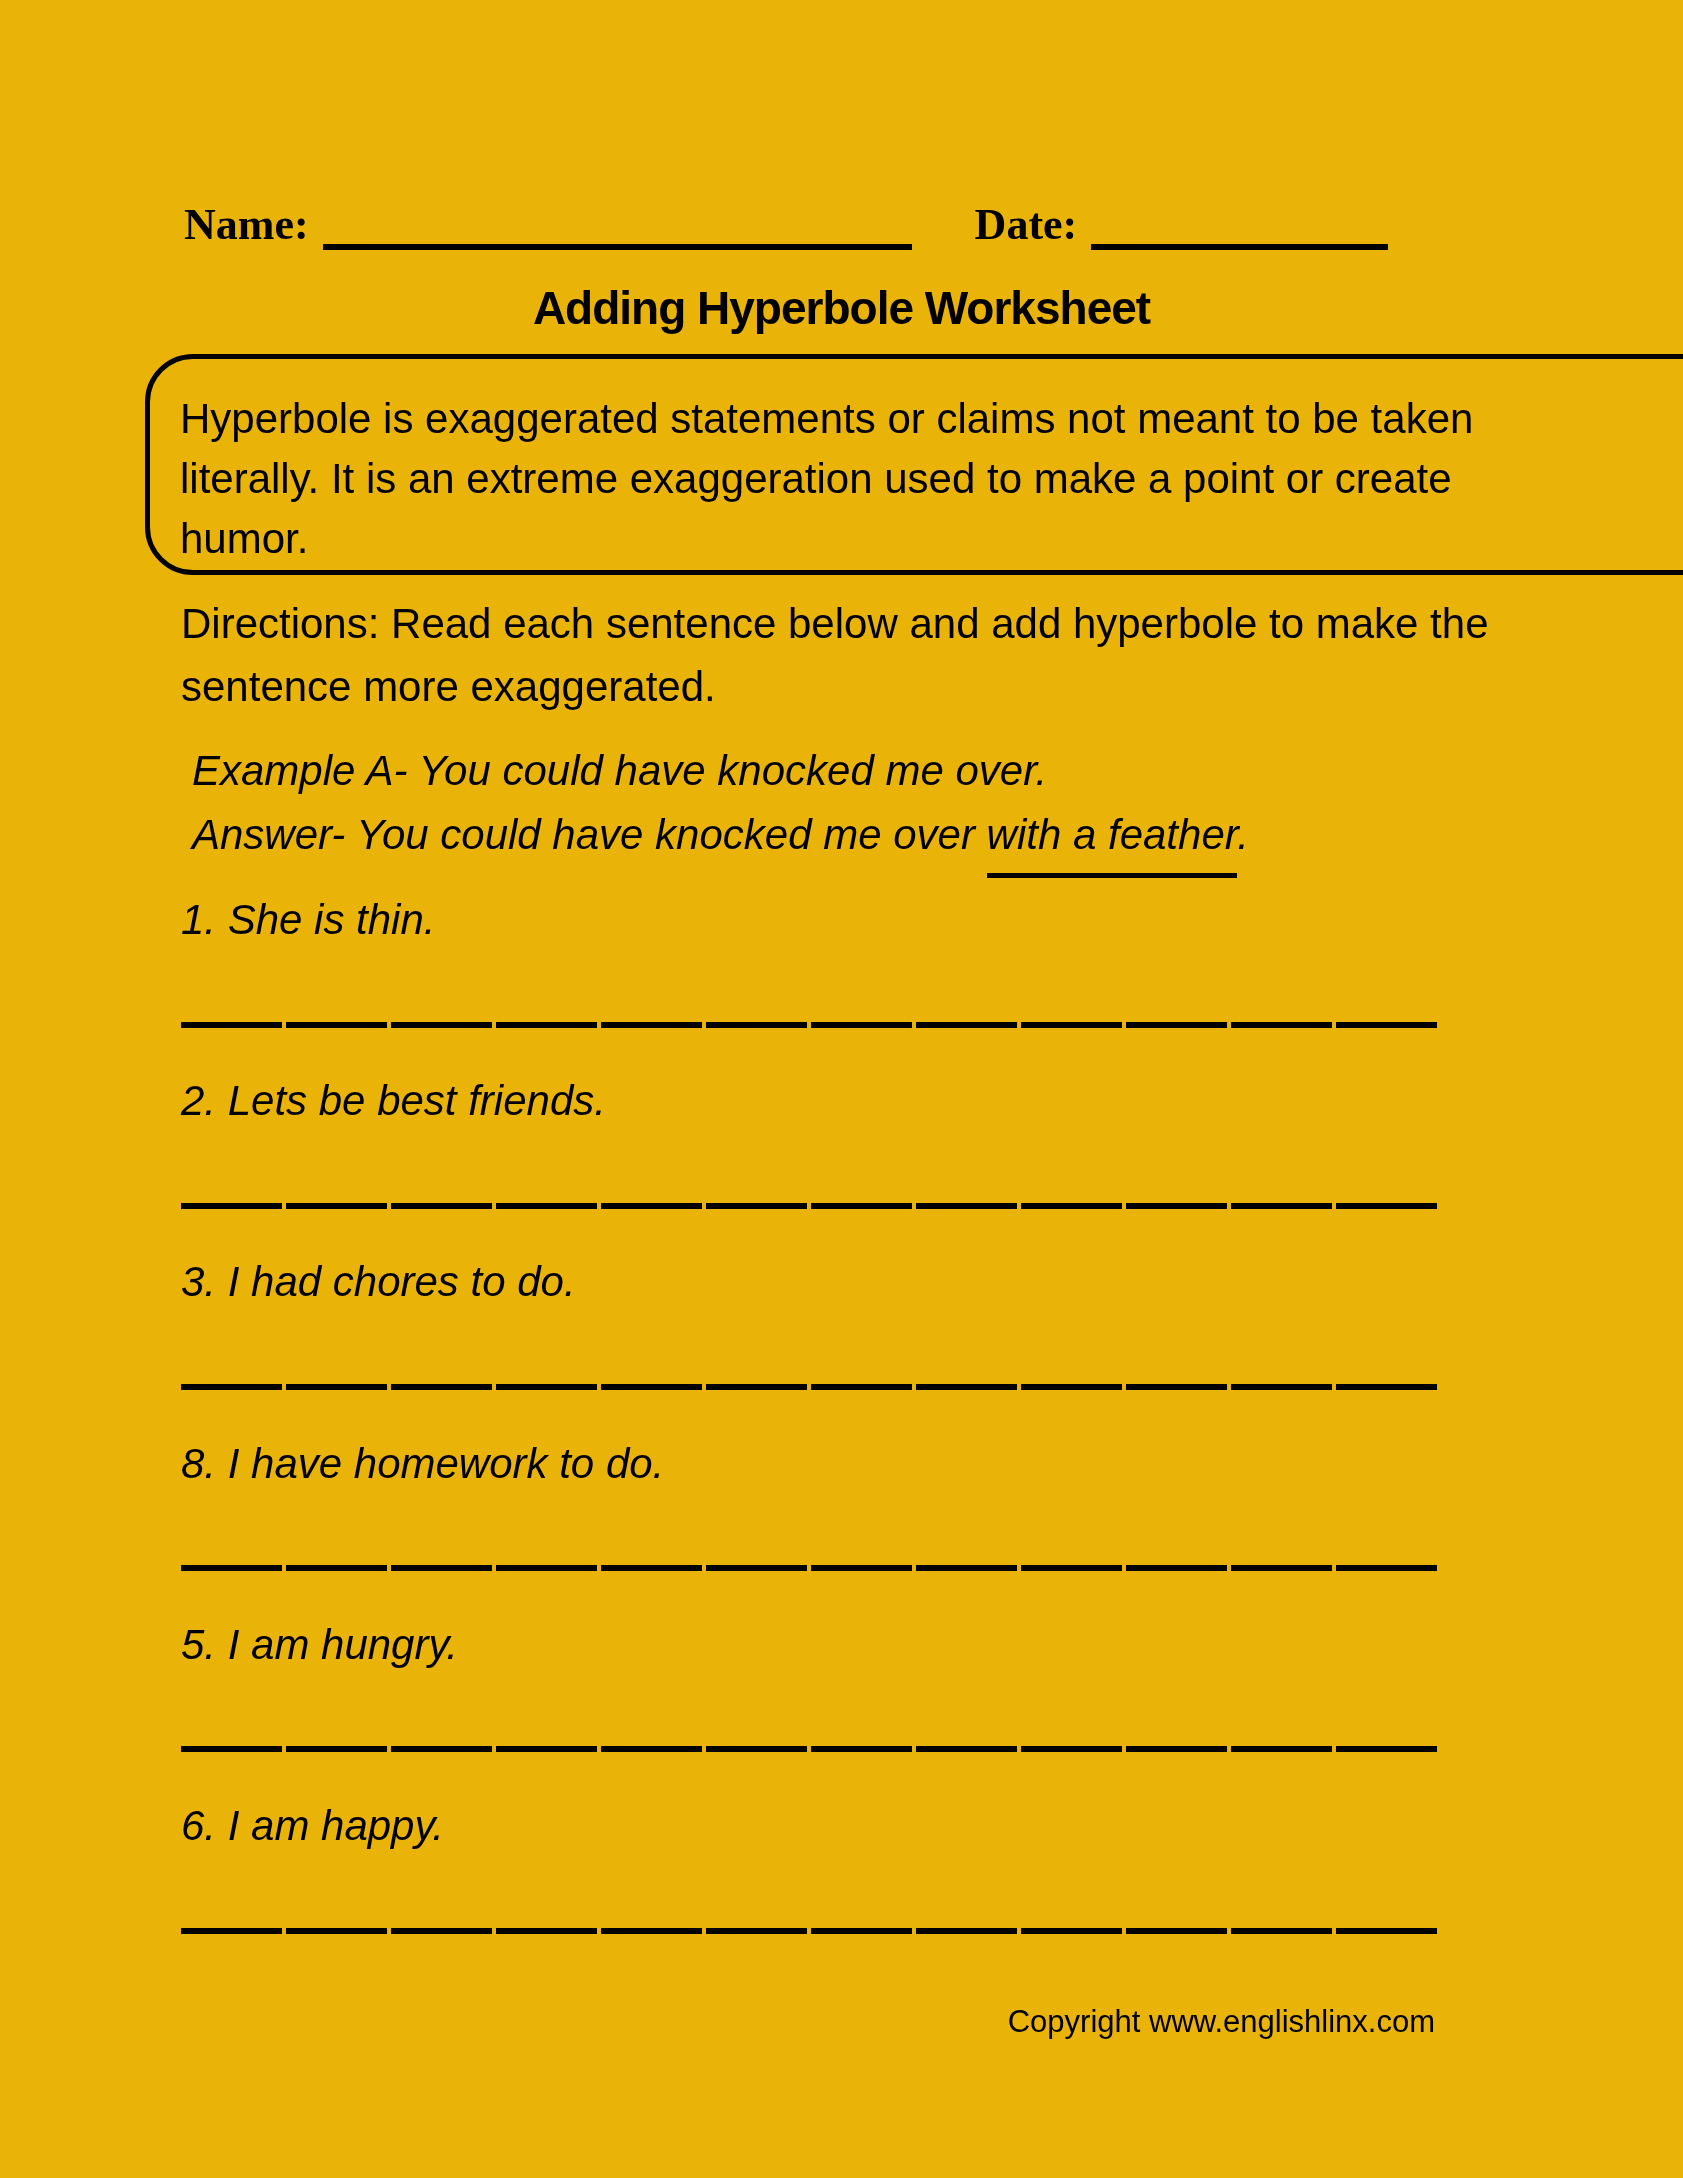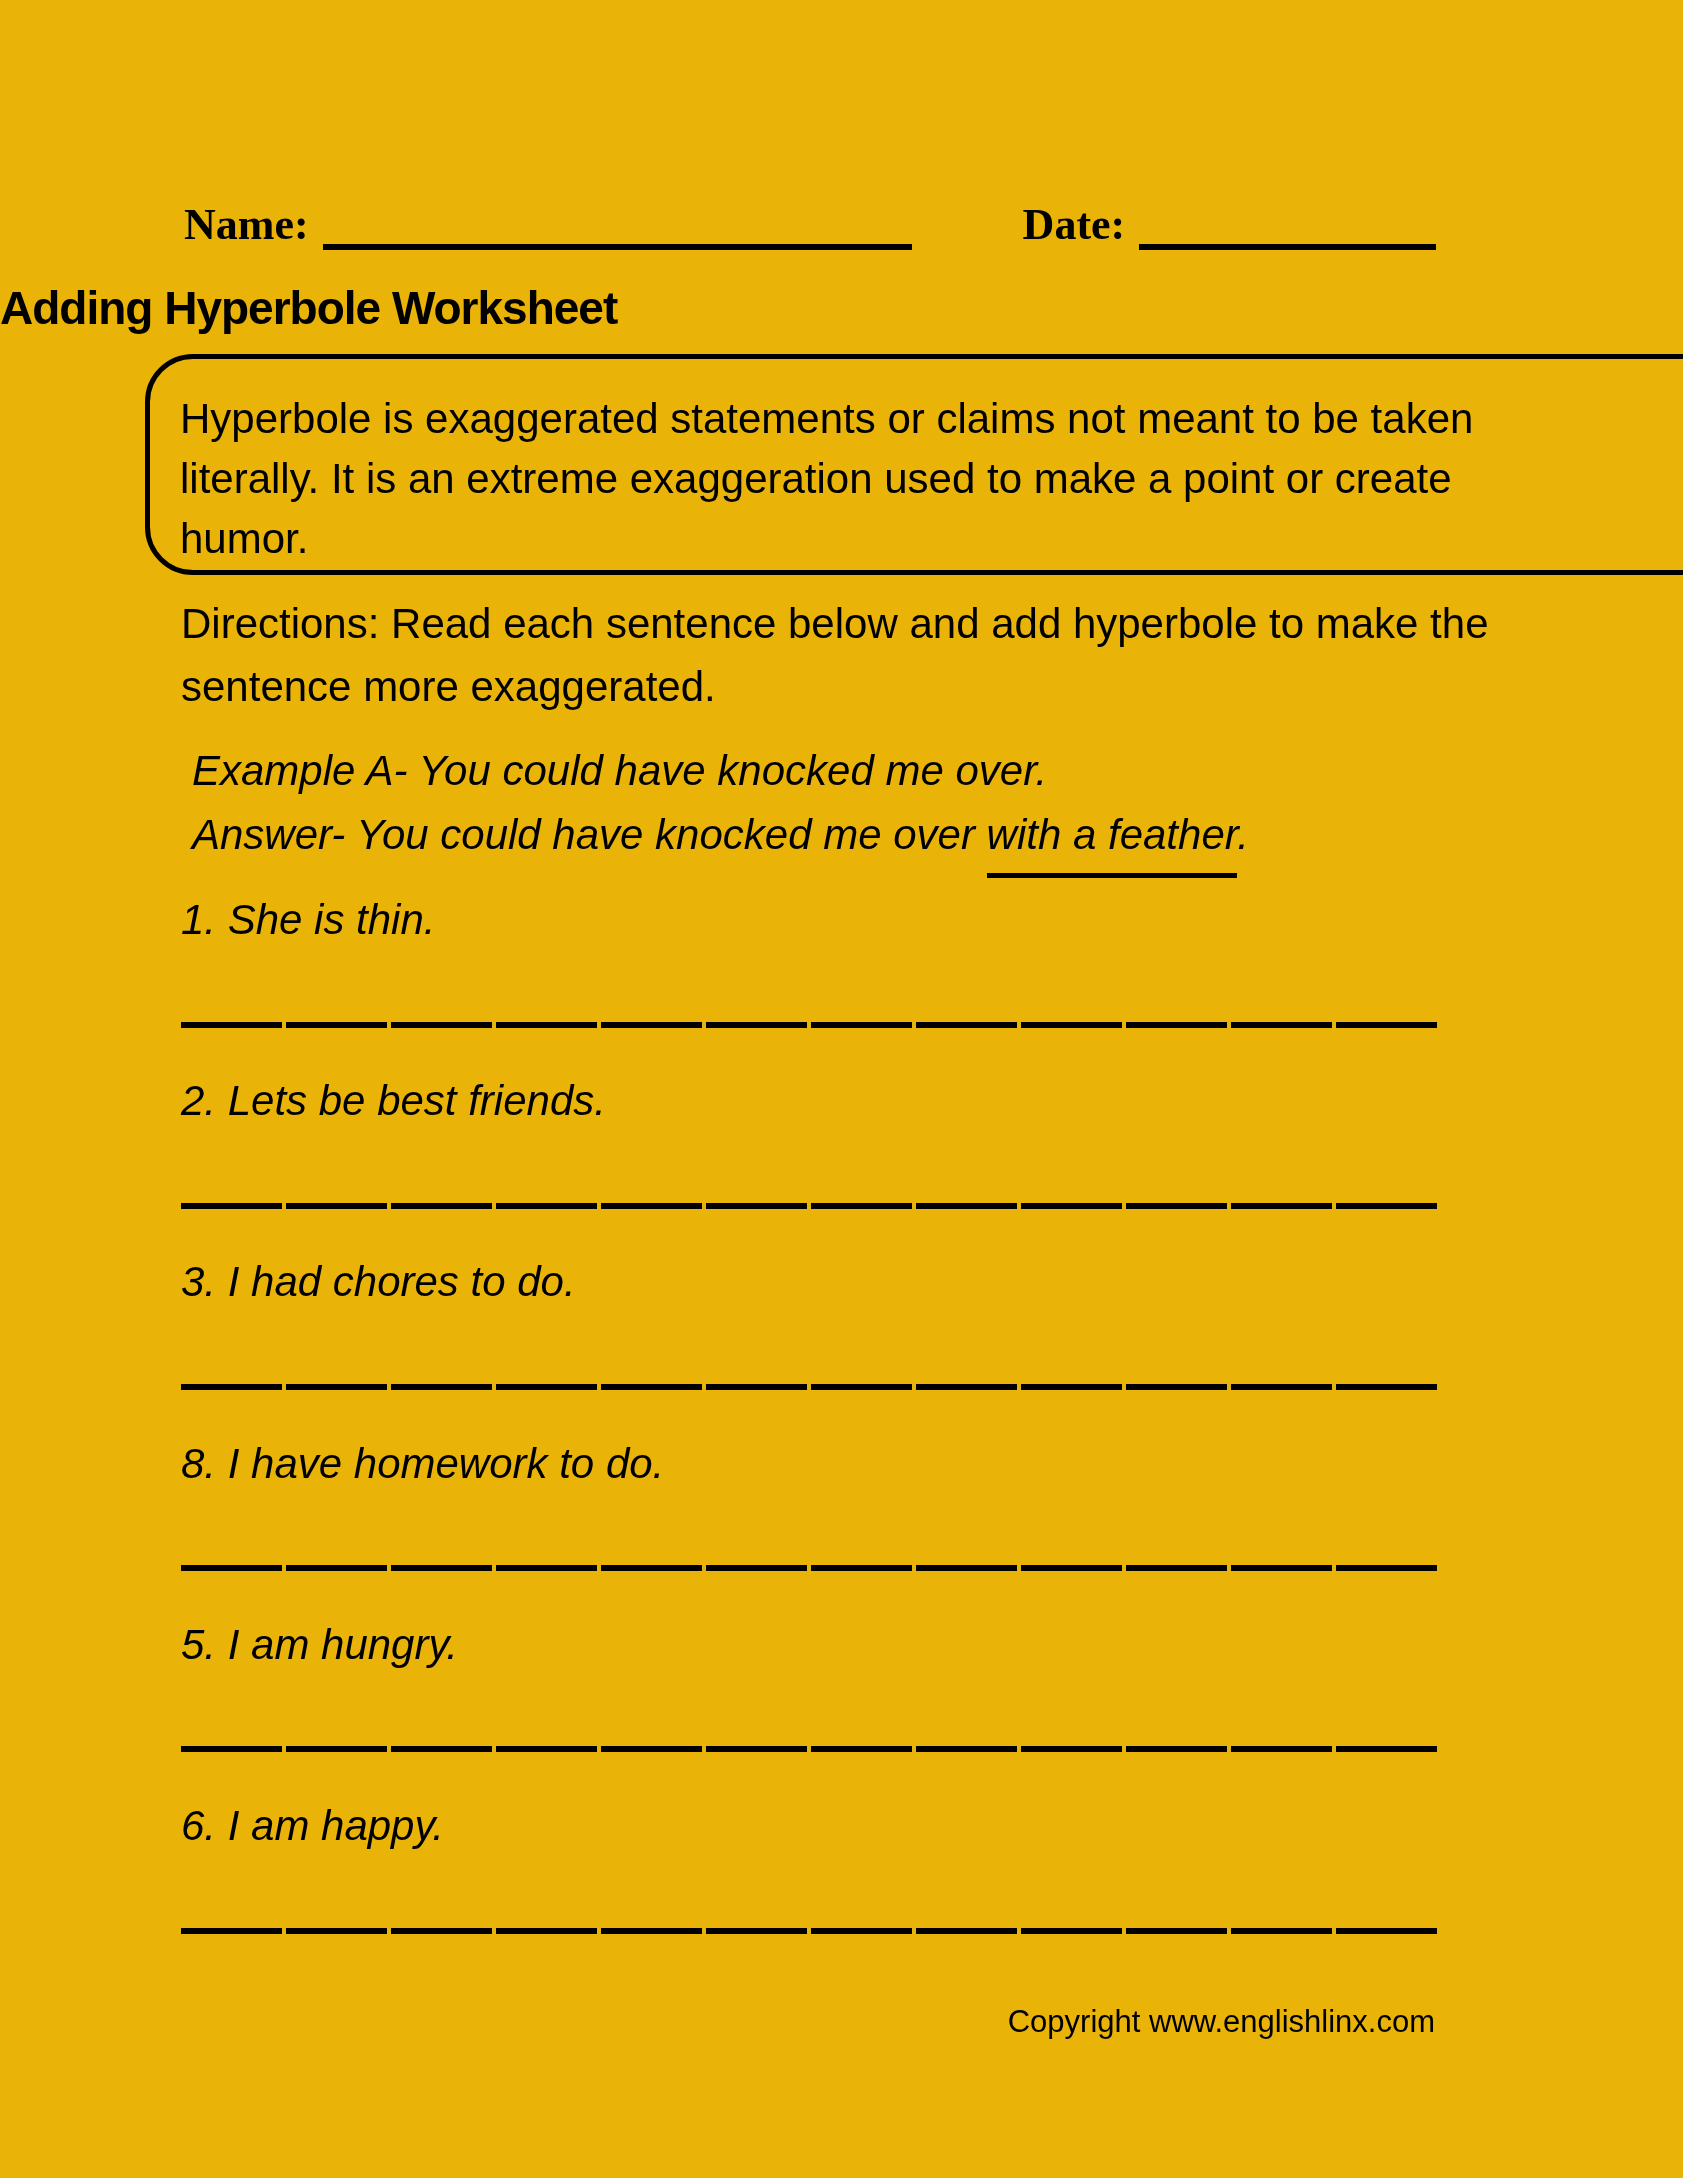--- a/index.html
+++ b/index.html
@@ -30,30 +30,31 @@
     line-height: 50px;
     white-space: nowrap;
   }
   .blank {
     display: inline-block;
     height: 44px;
     border-bottom: 6px solid #000;
     margin-left: 14px;
   }
   .name-blank { width: 589px; }
-  .date-label { margin-left: 111px; }
+  .date-label { margin-left: 63px; }
   .date-blank { width: 297px; }
 
   
   .title {
     position: absolute;
     top: 281px;
     left: 0;
     width: 100%;
     margin: 0;
+    text-align: center;
     font-size: 46px;
     font-weight: bold;
     letter-spacing: -1px;
   }
 
   
   .defbox {
     position: absolute;
     top: 354px;
     left: 145px;

